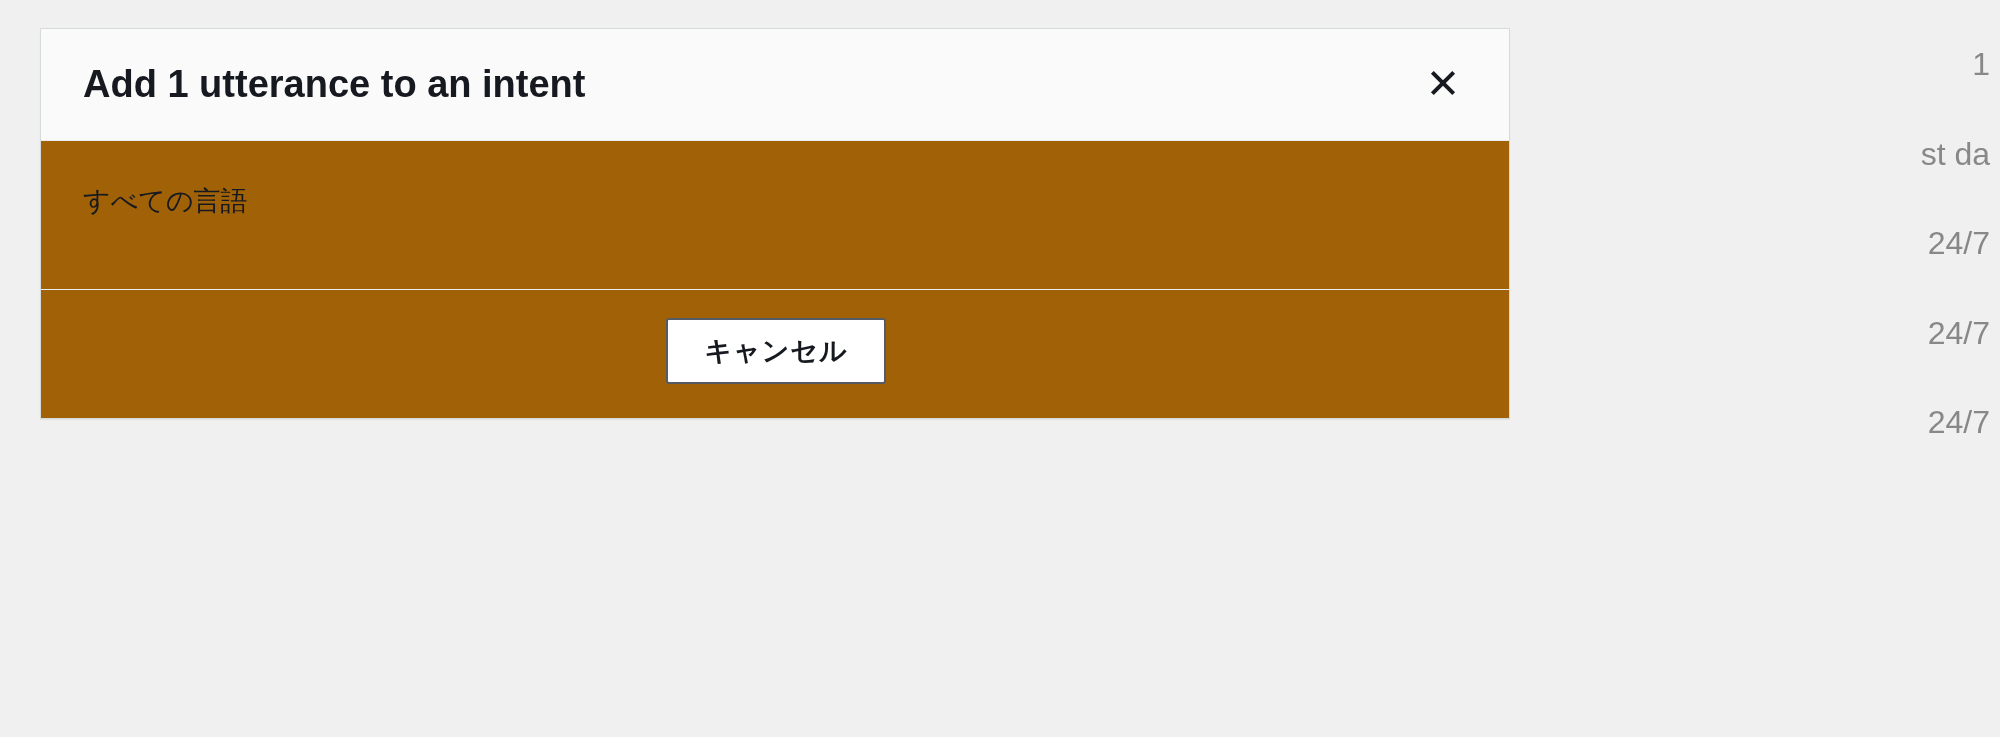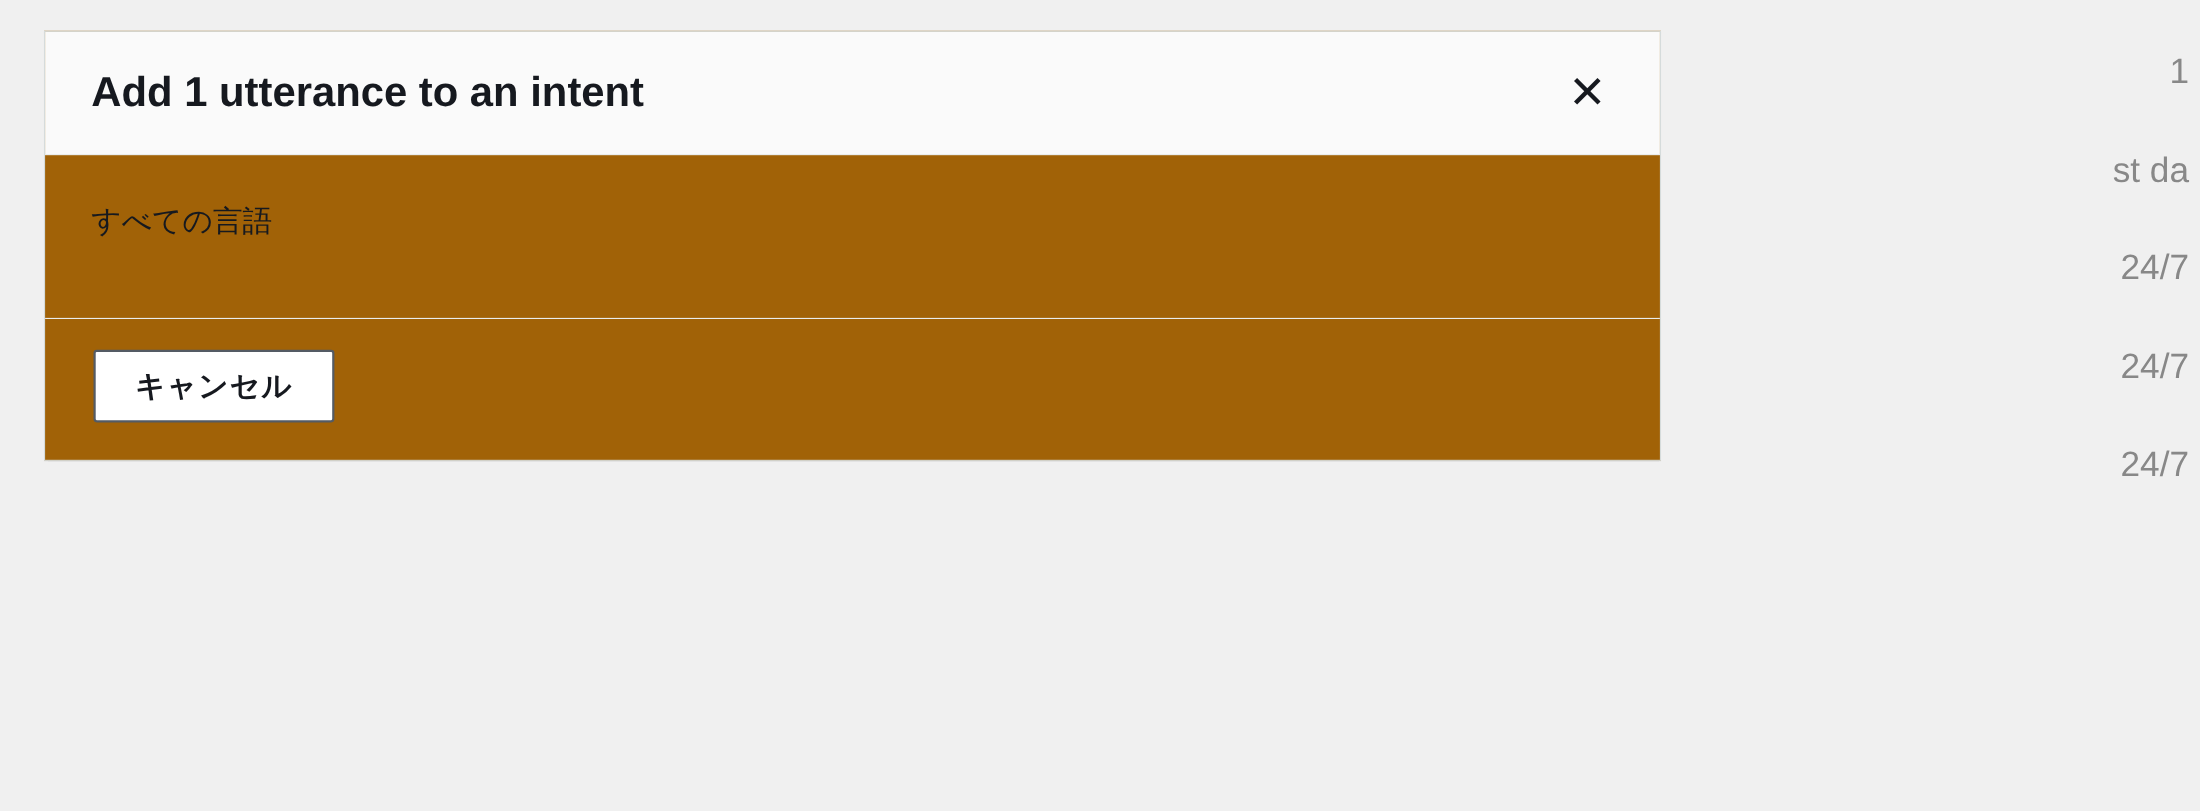--- a/index.html
+++ b/index.html
@@ -122,21 +122,21 @@
     }
 
     .select-caret svg {
       width: 22px;
       height: 14px;
       fill: #545b64;
     }
 
     .modal-footer {
       display: flex;
-      justify-content: flex-start;
+      justify-content: center;
       gap: 24px;
       padding: 28px 42px 34px 44px;
       border-top: 1px solid #eaeded;
     }
 
     .btn {
       height: 66px;
       padding: 0 36px;
       border: 2px solid #545b64;
       border-radius: 3px;

